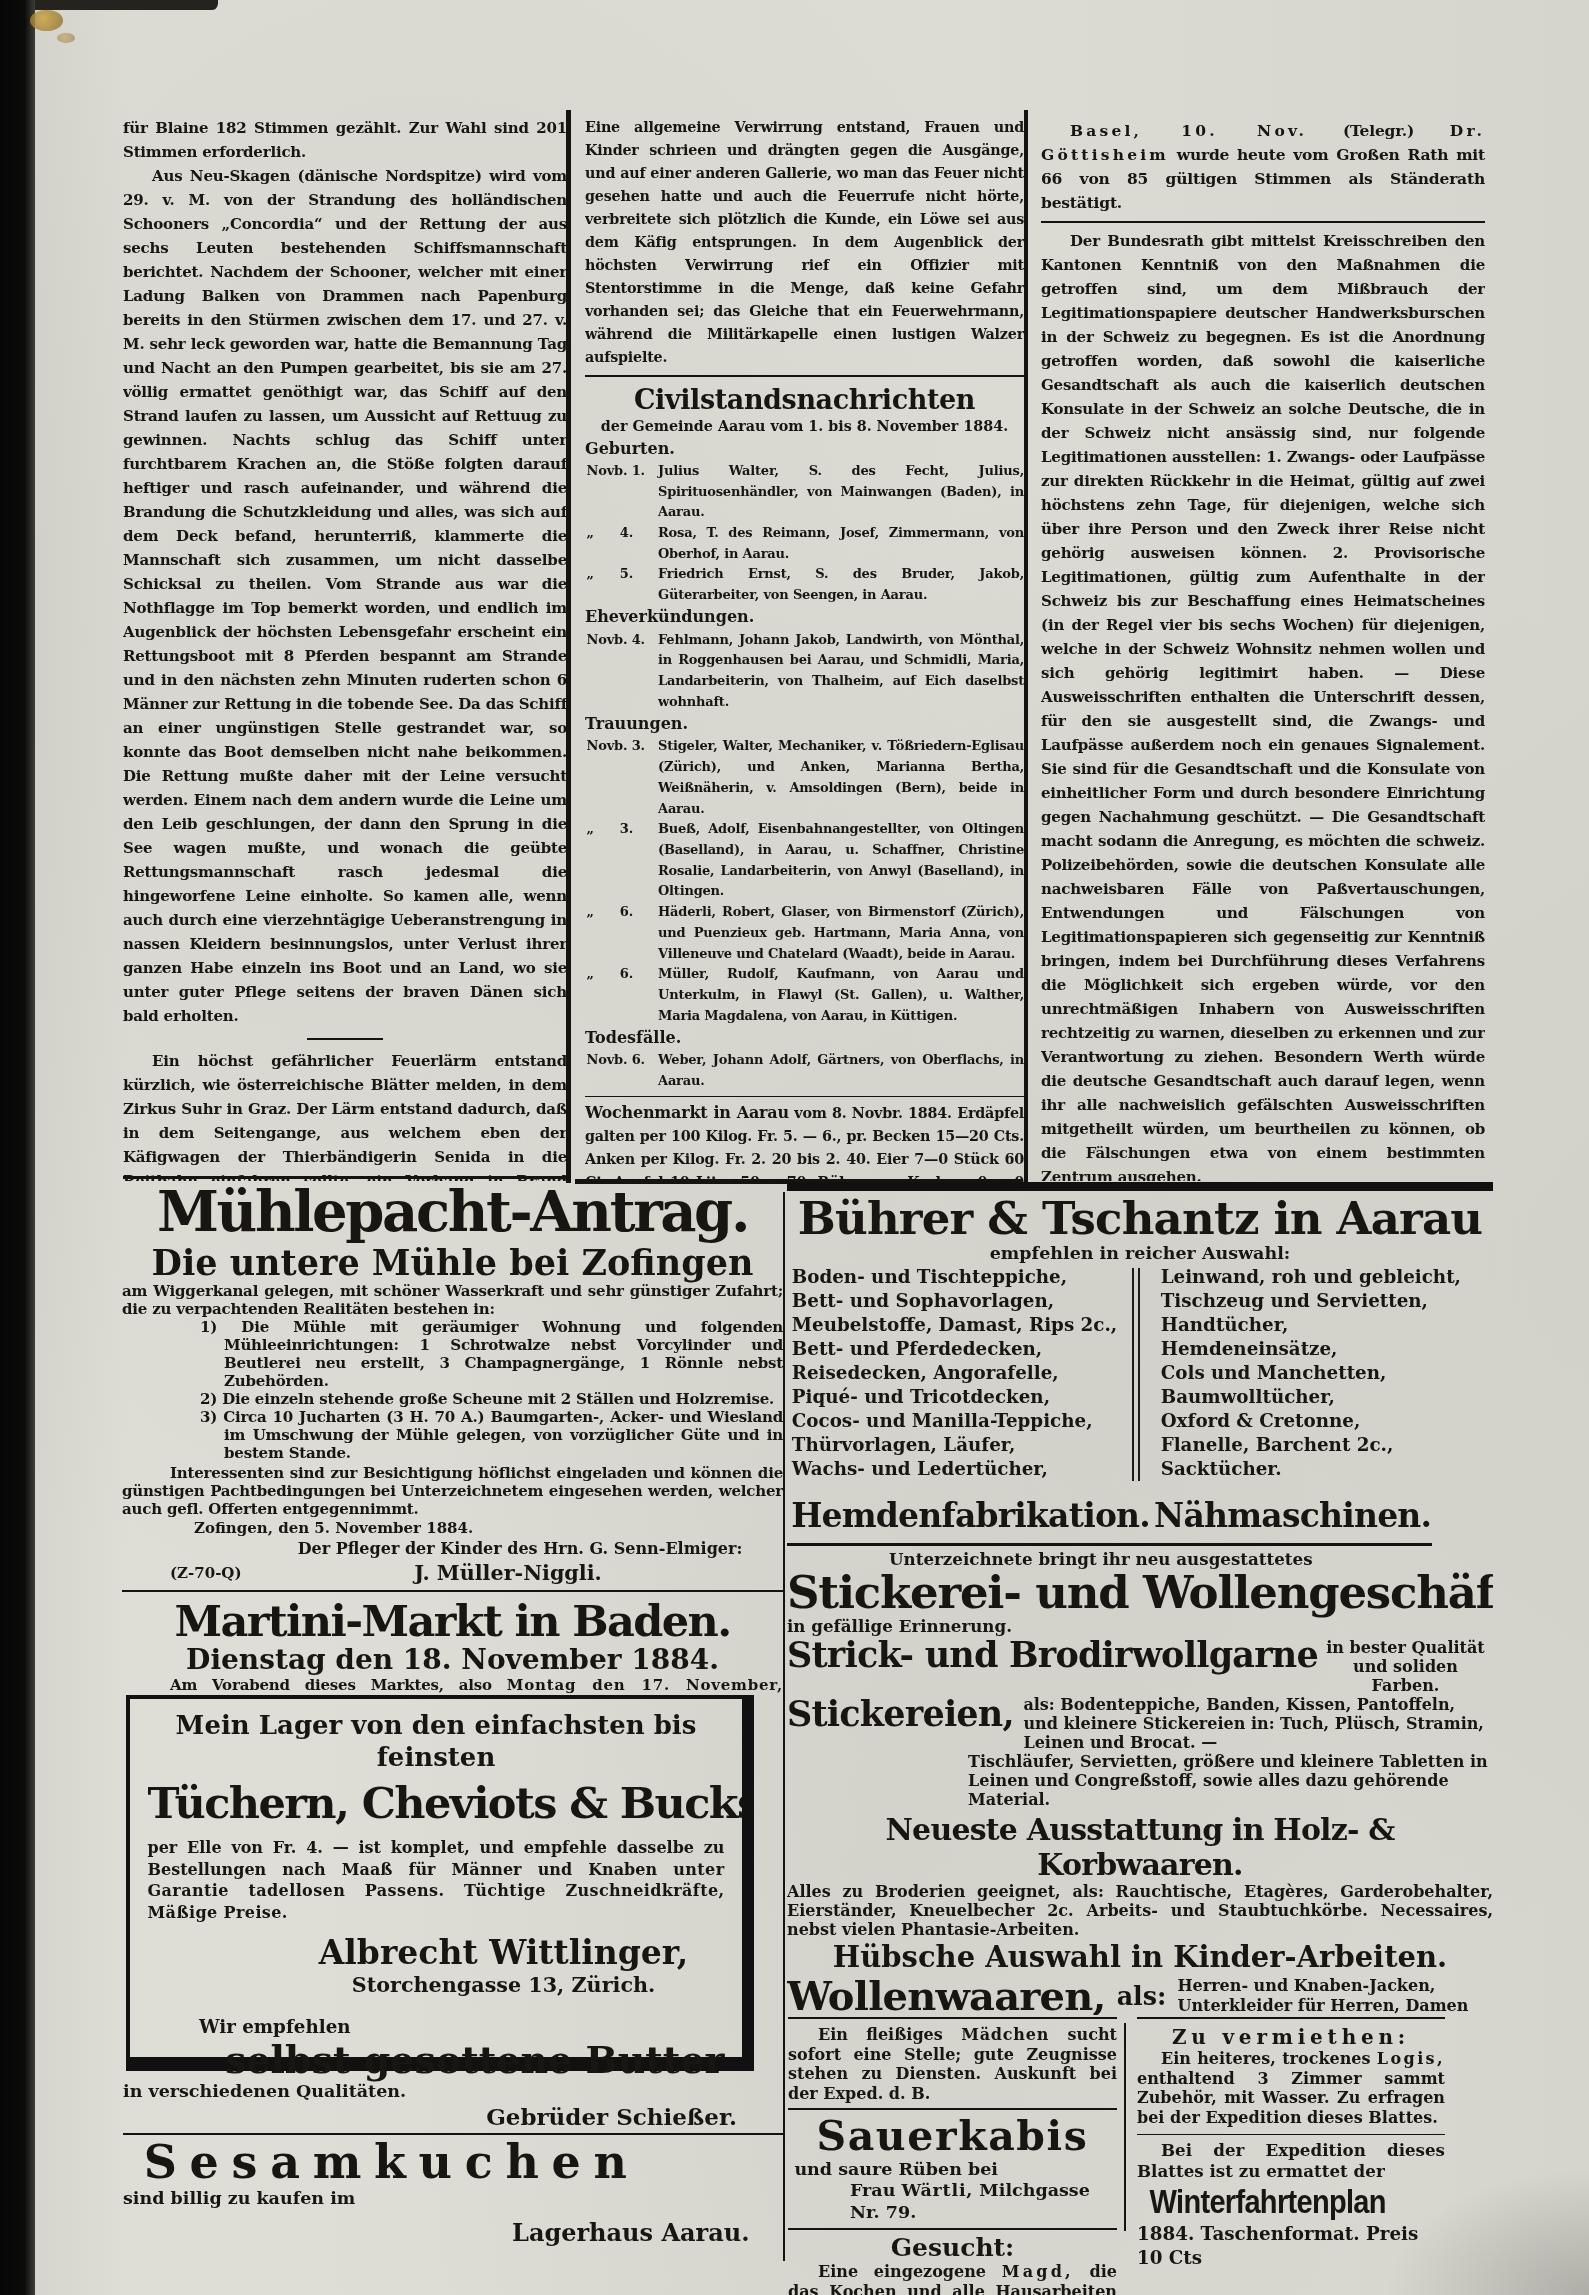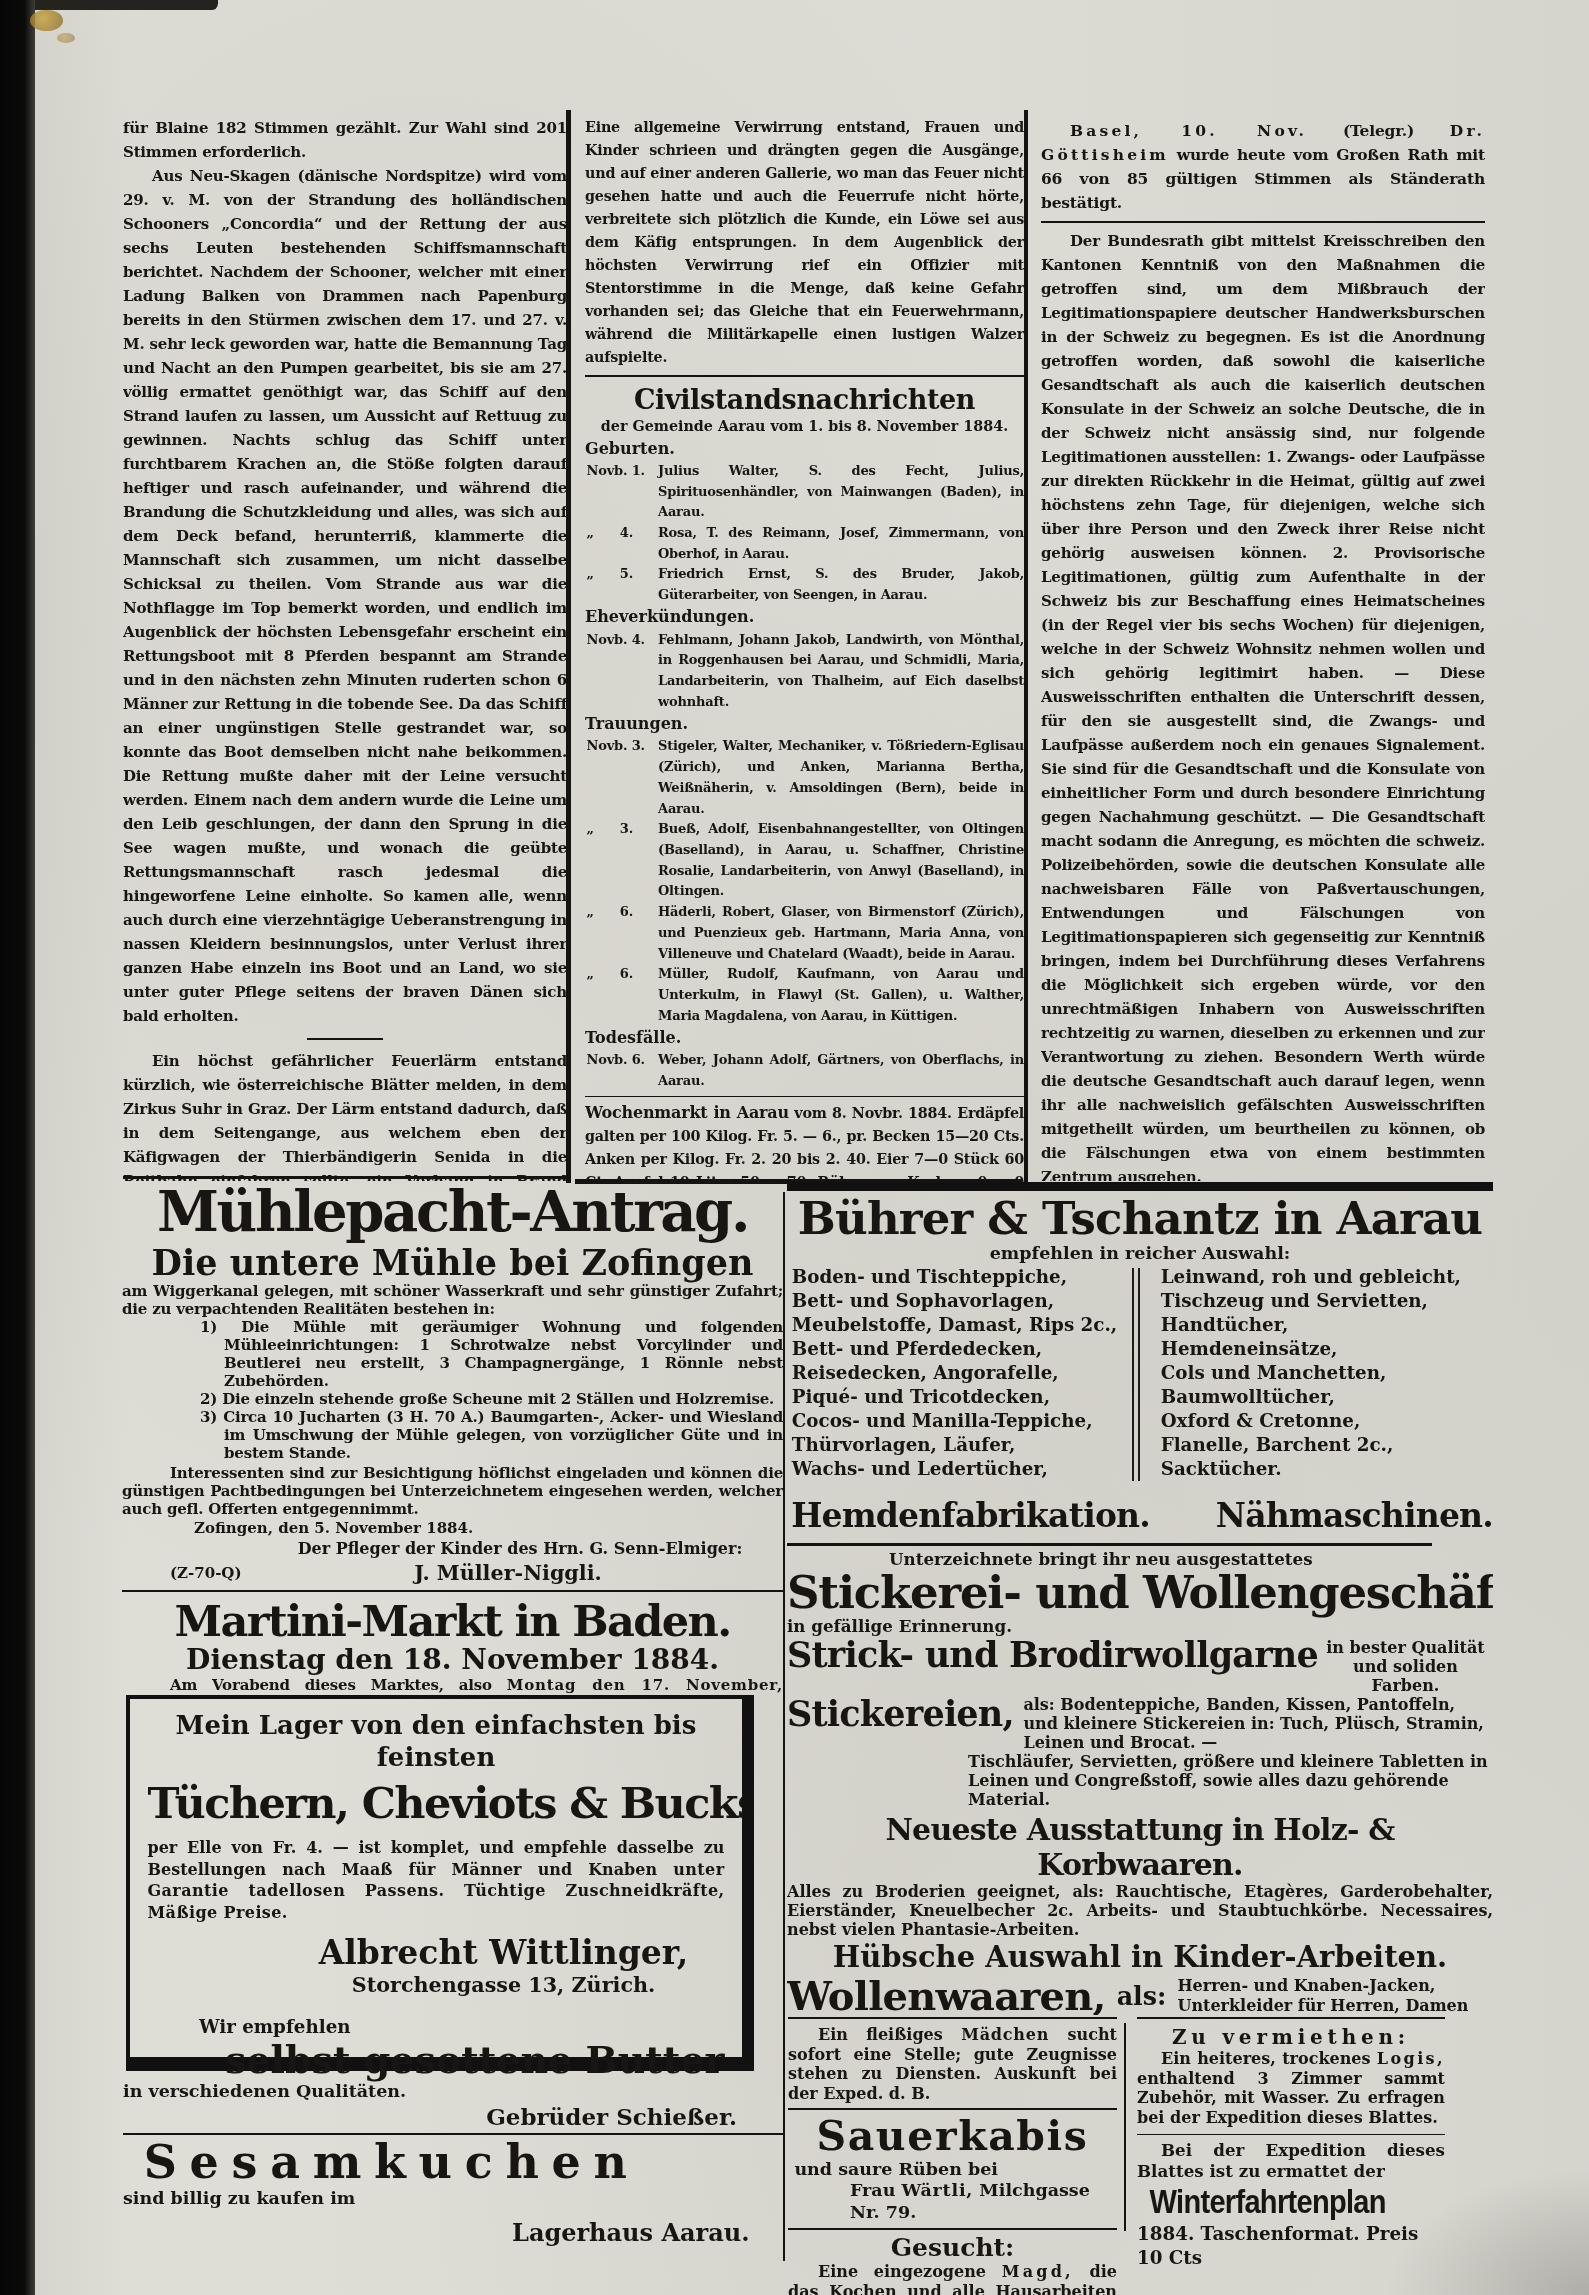--- a/index.html
+++ b/index.html
@@ -82,21 +82,21 @@
   #buehrer-bar { height:8.7px; background:#111; }
   #buehrer-title { font-size:45px; line-height:49px; font-weight:700; text-align:center; white-space:nowrap; letter-spacing:-0.8px; margin-top:3.2px; }
   #buehrer-sub { font-size:17.5px; line-height:20.7px; font-weight:700; text-align:center; }
   #buehrer-cols { display:flex; margin-top:1.6px; }
   #buehrer-colL { width:345px; padding-left:4.8px; }
   #buehrer-colR { flex:1; padding-left:20.7px; }
   .b-item { font-size:18.3px; line-height:24px; font-weight:700; white-space:nowrap; }
   #buehrer-wavy { width:8px; border-left:2px solid #1c1b18; border-right:2px solid #1c1b18; margin-top:3.2px; }
   #buehrer-foot { display:flex; margin-top:15px; }
   #buehrer-footL { width:52%; text-align:center; font-size:33px; font-weight:700; letter-spacing:-0.8px; }
-  #buehrer-footR { width:48%; text-align:right; font-size:33px; font-weight:700; letter-spacing:-0.8px; }
+  #buehrer-footR { width:48%; text-align:left; font-size:33px; font-weight:700; letter-spacing:-0.8px; }
   #stick-rule { width:645px; height:2.4px; background:#141310; margin:8px 0 3.2px 0; }
   #stick-intro { font-size:16.7px; line-height:20.7px; font-weight:700; padding-left:102px; }
   #stick-title { font-size:45px; line-height:48px; font-weight:700; white-space:nowrap; letter-spacing:-1.2px; }
   #stick-sub { font-size:16.7px; line-height:19px; font-weight:700; }
   .stick-row { display:flex; align-items:flex-start; }
   .stick-big { font-size:35px; line-height:38px; font-weight:700; letter-spacing:-0.8px; white-space:nowrap; }
   .stick-small { font-size:16px; line-height:19px; font-weight:700; }
   #strick-small { width:262px; text-align:center; padding-top:1.6px; }
   #stick-small2 { flex:1; padding-left:9.5px; }
   #stick-cont { font-size:16px; line-height:19px; font-weight:700; padding-left:181px; }

